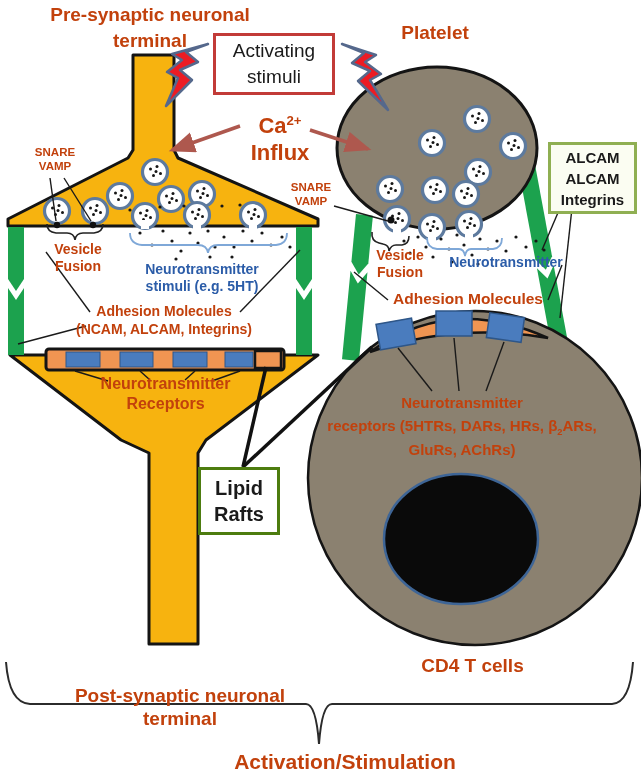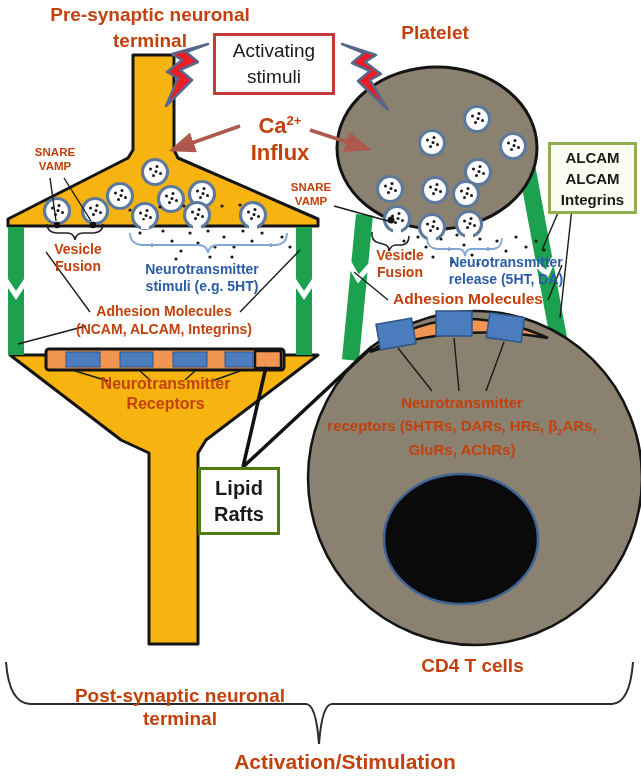--- a/index.html
+++ b/index.html
@@ -271,21 +271,20 @@
   <div>Receptors</div>
 </div>
 
 <div class="lbl mid" style="left:358px;top:247px;width:84px;">
   <div>Vesicle</div>
   <div>Fusion</div>
 </div>
 
 <div class="lbl mid blue" style="left:438px;top:254px;width:136px;">
   <div>Neurotransmitter</div>
-  <div>release (5HT, DA)</div>
 </div>
 
 <div class="lbl" style="left:380px;top:290px;width:176px;font-size:15.5px;">
   <div>Adhesion Molecules</div>
 </div>
 
 <div class="box box-alcam">
   <div>ALCAM</div>
   <div>ALCAM</div>
   <div>Integrins</div>

